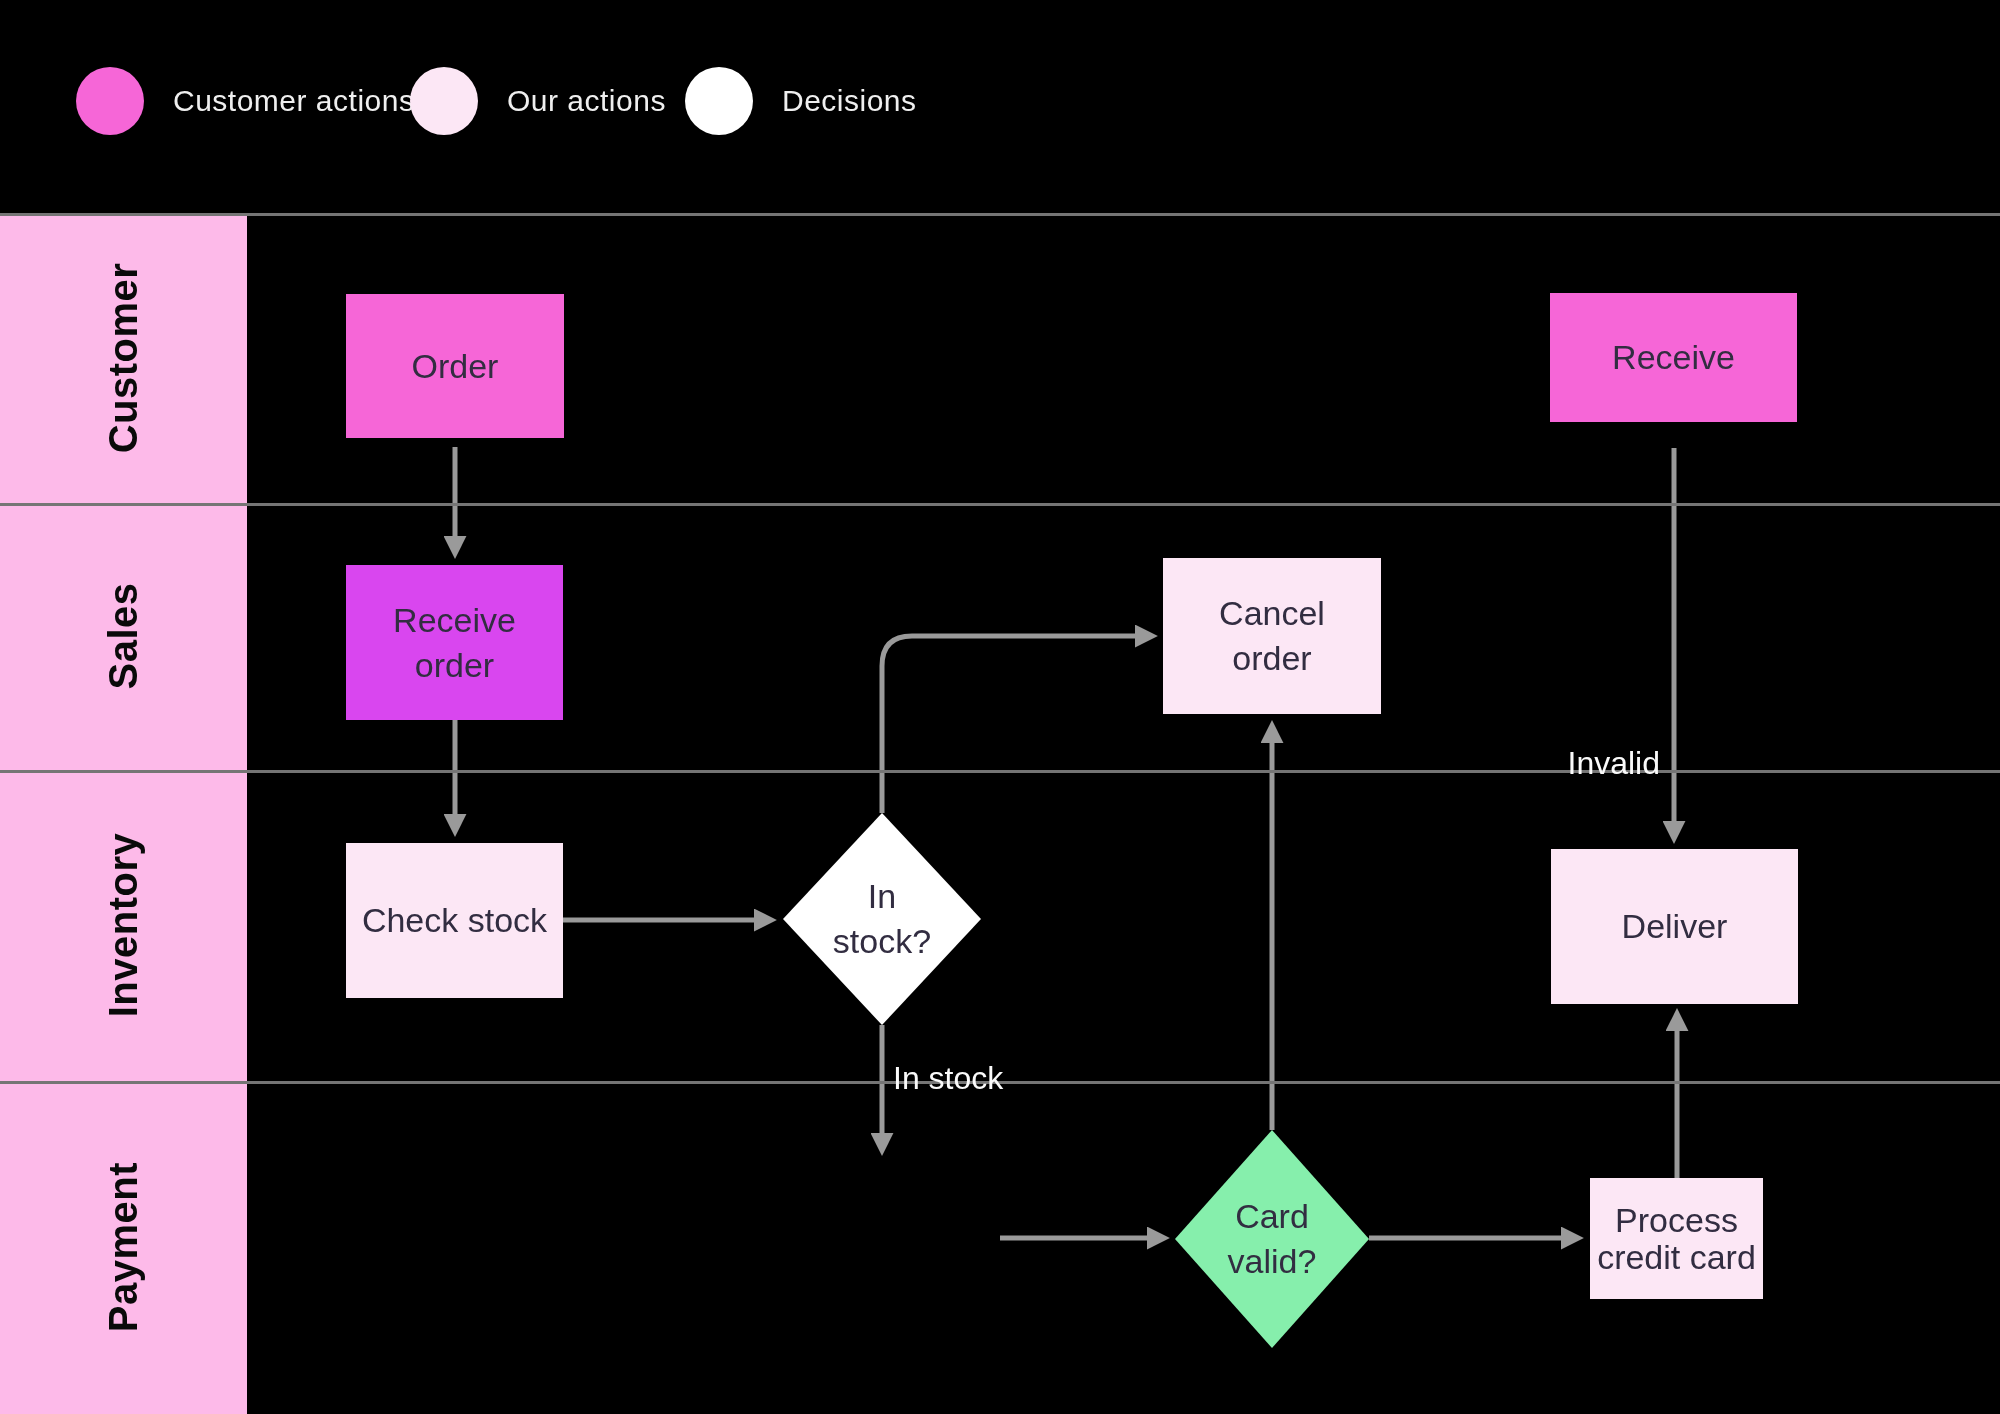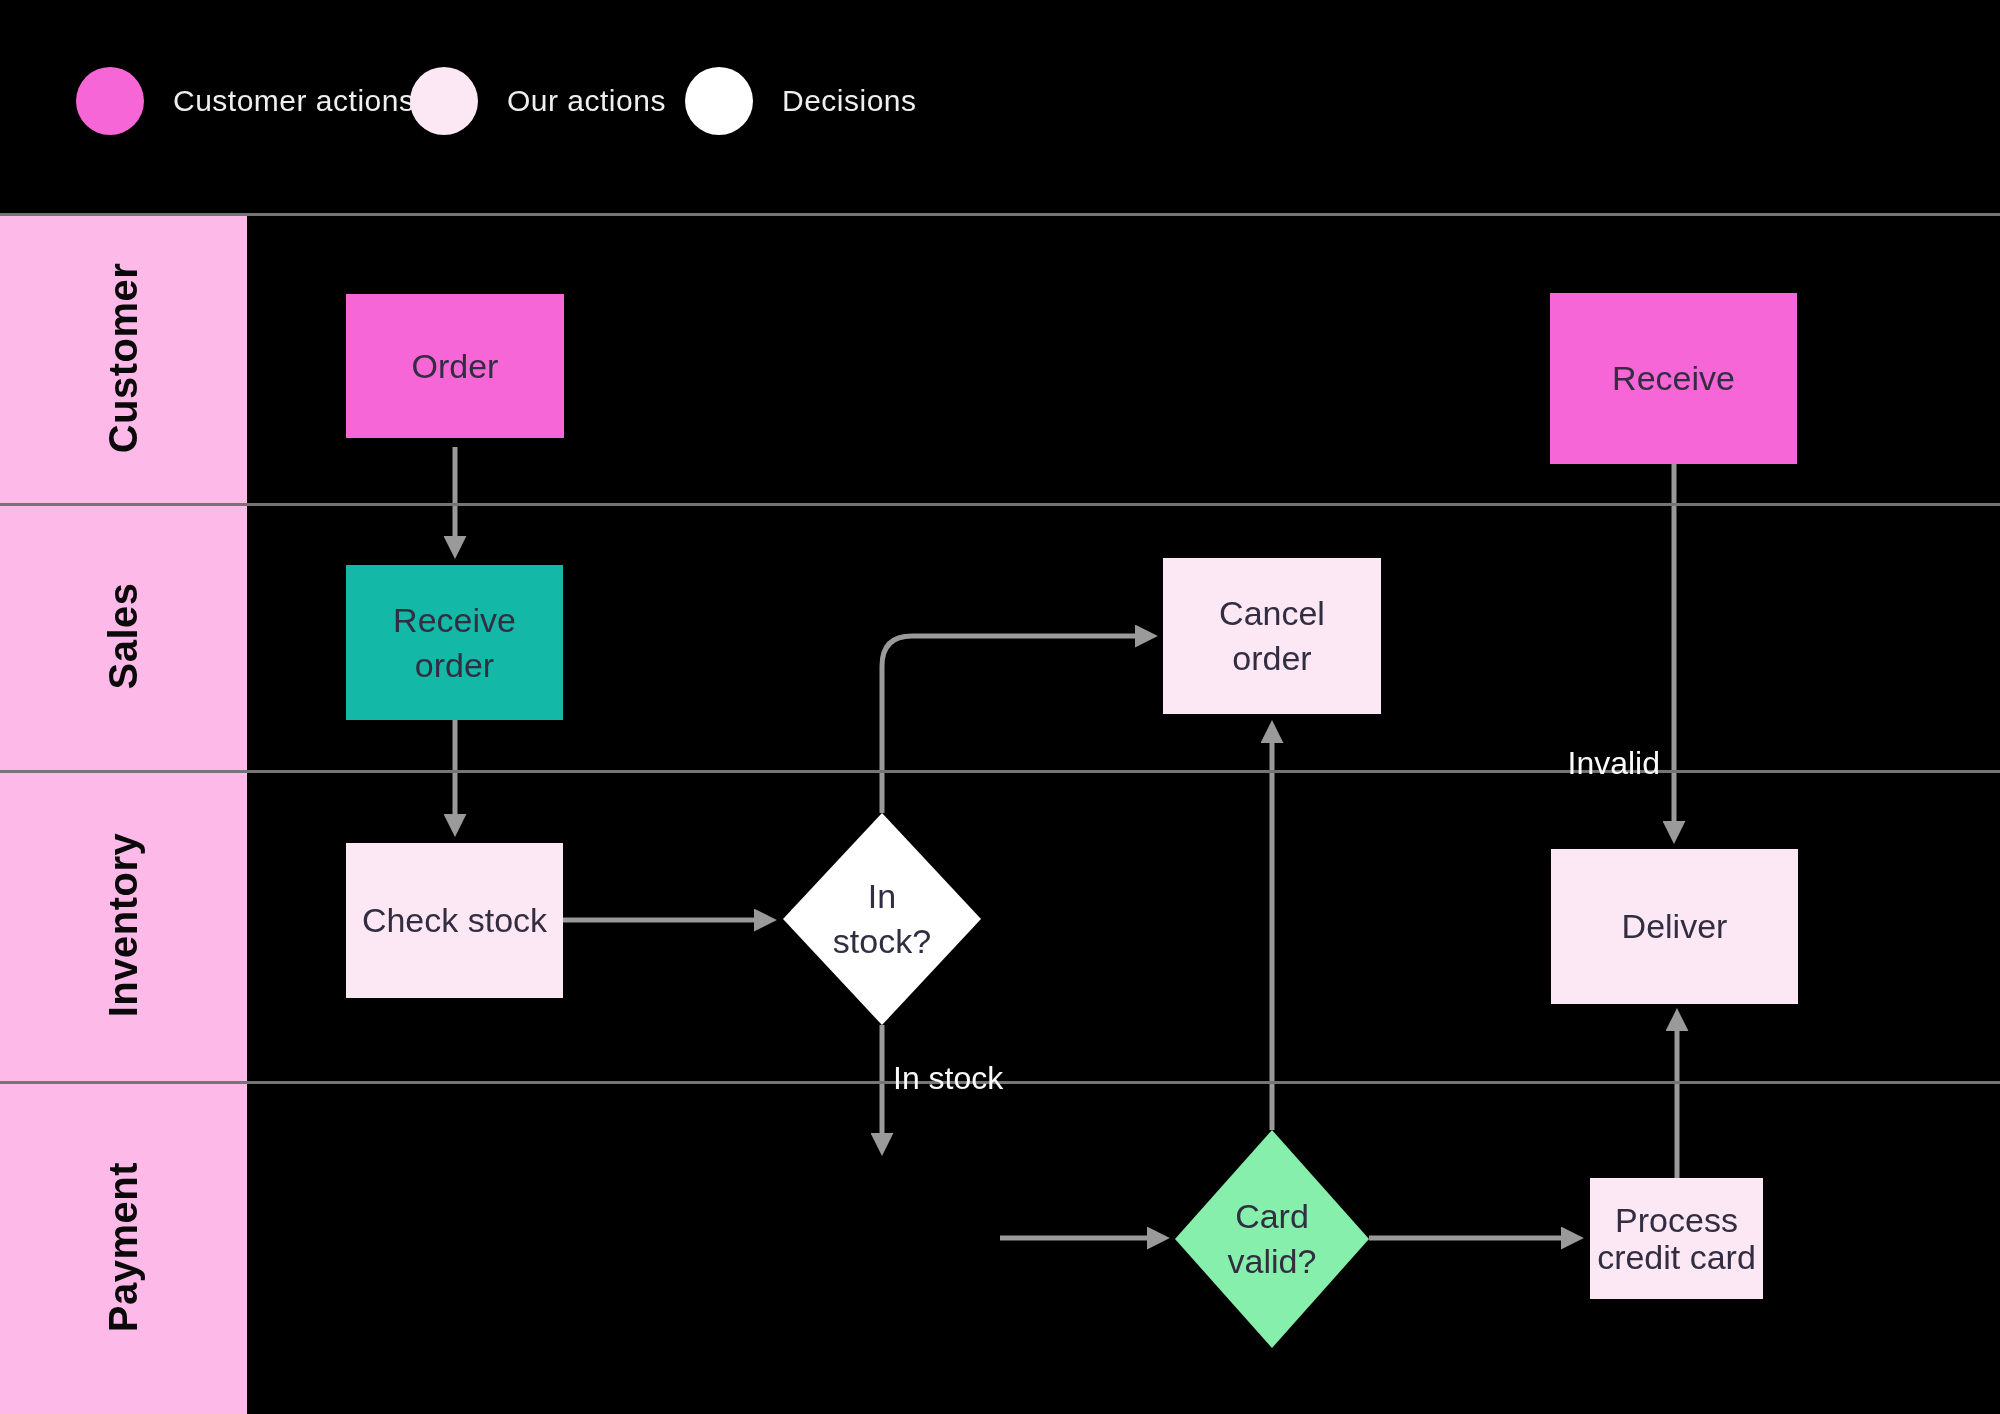--- a/index.html
+++ b/index.html
@@ -98,25 +98,25 @@
     </g>
   </svg>
 
   <div class="edge-label" id="lbl-invalid">Invalid</div>
   <div class="edge-label" id="lbl-instock">In stock</div>
 
   <div class="node magenta" style="left: 346px; top: 294px; width: 218px; height: 144px; background-color: rgb(246, 102, 215);">
     <span class="label">Order</span>
   </div>
 
-  <div class="node magenta" style="left: 1550px; top: 293px; width: 247px; height: 171px; background-color: rgb(246, 102, 215);">
+  <div class="node magenta" style="left: 1550px; top: 293px; width: 247px; height: 129px; background-color: rgb(246, 102, 215);">
     <span class="label">Receive</span>
   </div>
 
-  <div class="node pink wrap" style="left: 346px; top: 565px; width: 217px; height: 155px; background-color: #14b8a6;">
+  <div class="node pink wrap" style="left: 346px; top: 565px; width: 217px; height: 155px; background-color: #d946ef;">
     <span class="label">Receive order</span>
   </div>
 
   <div class="node pink wrap" style="left: 1163px; top: 558px; width: 218px; height: 156px; background-color: rgb(252, 231, 245);">
     <span class="label">Cancel order</span>
   </div>
 
   <div class="node pink" style="left: 346px; top: 843px; width: 217px; height: 155px; background-color: rgb(252, 231, 245);">
     <span class="label">Check stock</span>
   </div>

